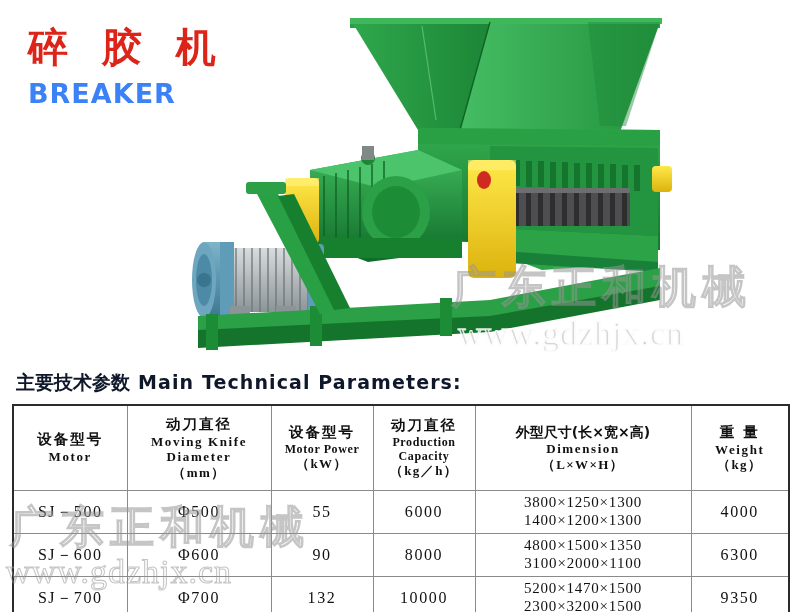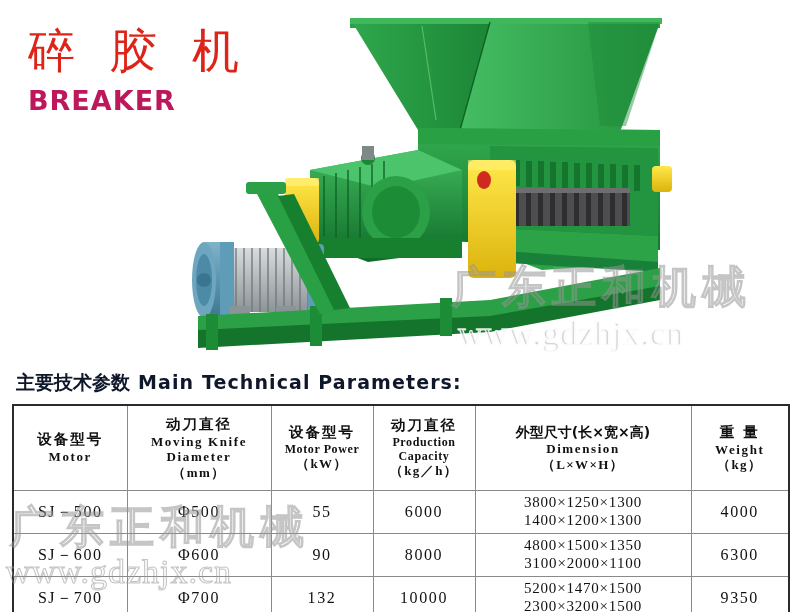--- a/index.html
+++ b/index.html
@@ -6,27 +6,27 @@
   body{
     width:800px;height:612px;overflow:hidden;position:relative;
     font-family:"Liberation Serif",serif;
   }
   .page{position:absolute;inset:0;background:#fff;}
 
   
   .title-block{position:absolute;left:28px;top:26px;width:240px;}
   .title-cn{
     font-family:"DejaVu Sans","Liberation Sans",sans-serif;
-    font-weight:normal;font-size:47px;letter-spacing:10px;
+    font-weight:bold;font-size:40px;letter-spacing:10px;
     color:#dd2418;line-height:1.05;white-space:nowrap;
   }
   .title-en{
     font-family:"DejaVu Sans","Liberation Sans",sans-serif;
     font-weight:bold;font-size:27px;letter-spacing:1px;
-    color:#be185d;line-height:1.1;margin-top:11px;
+    color:#3b82f6;line-height:1.1;margin-top:11px;
   }
 
   
   .photo{position:absolute;left:190px;top:0px;width:610px;height:358px;overflow:hidden;}
   .photo svg{display:block;}
 
   
   .wm{
     position:absolute;pointer-events:none;white-space:nowrap;
     font-family:"Liberation Serif",serif;

